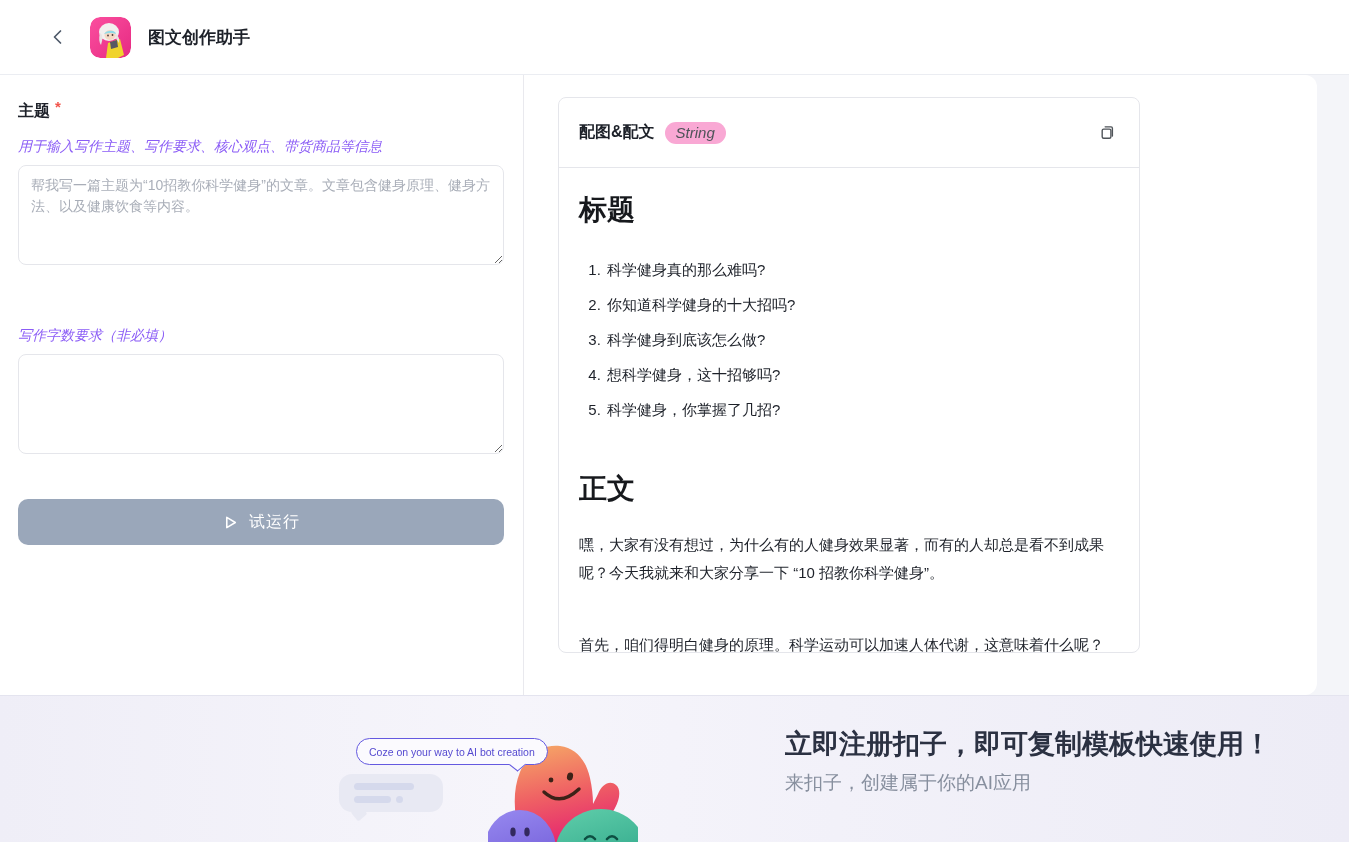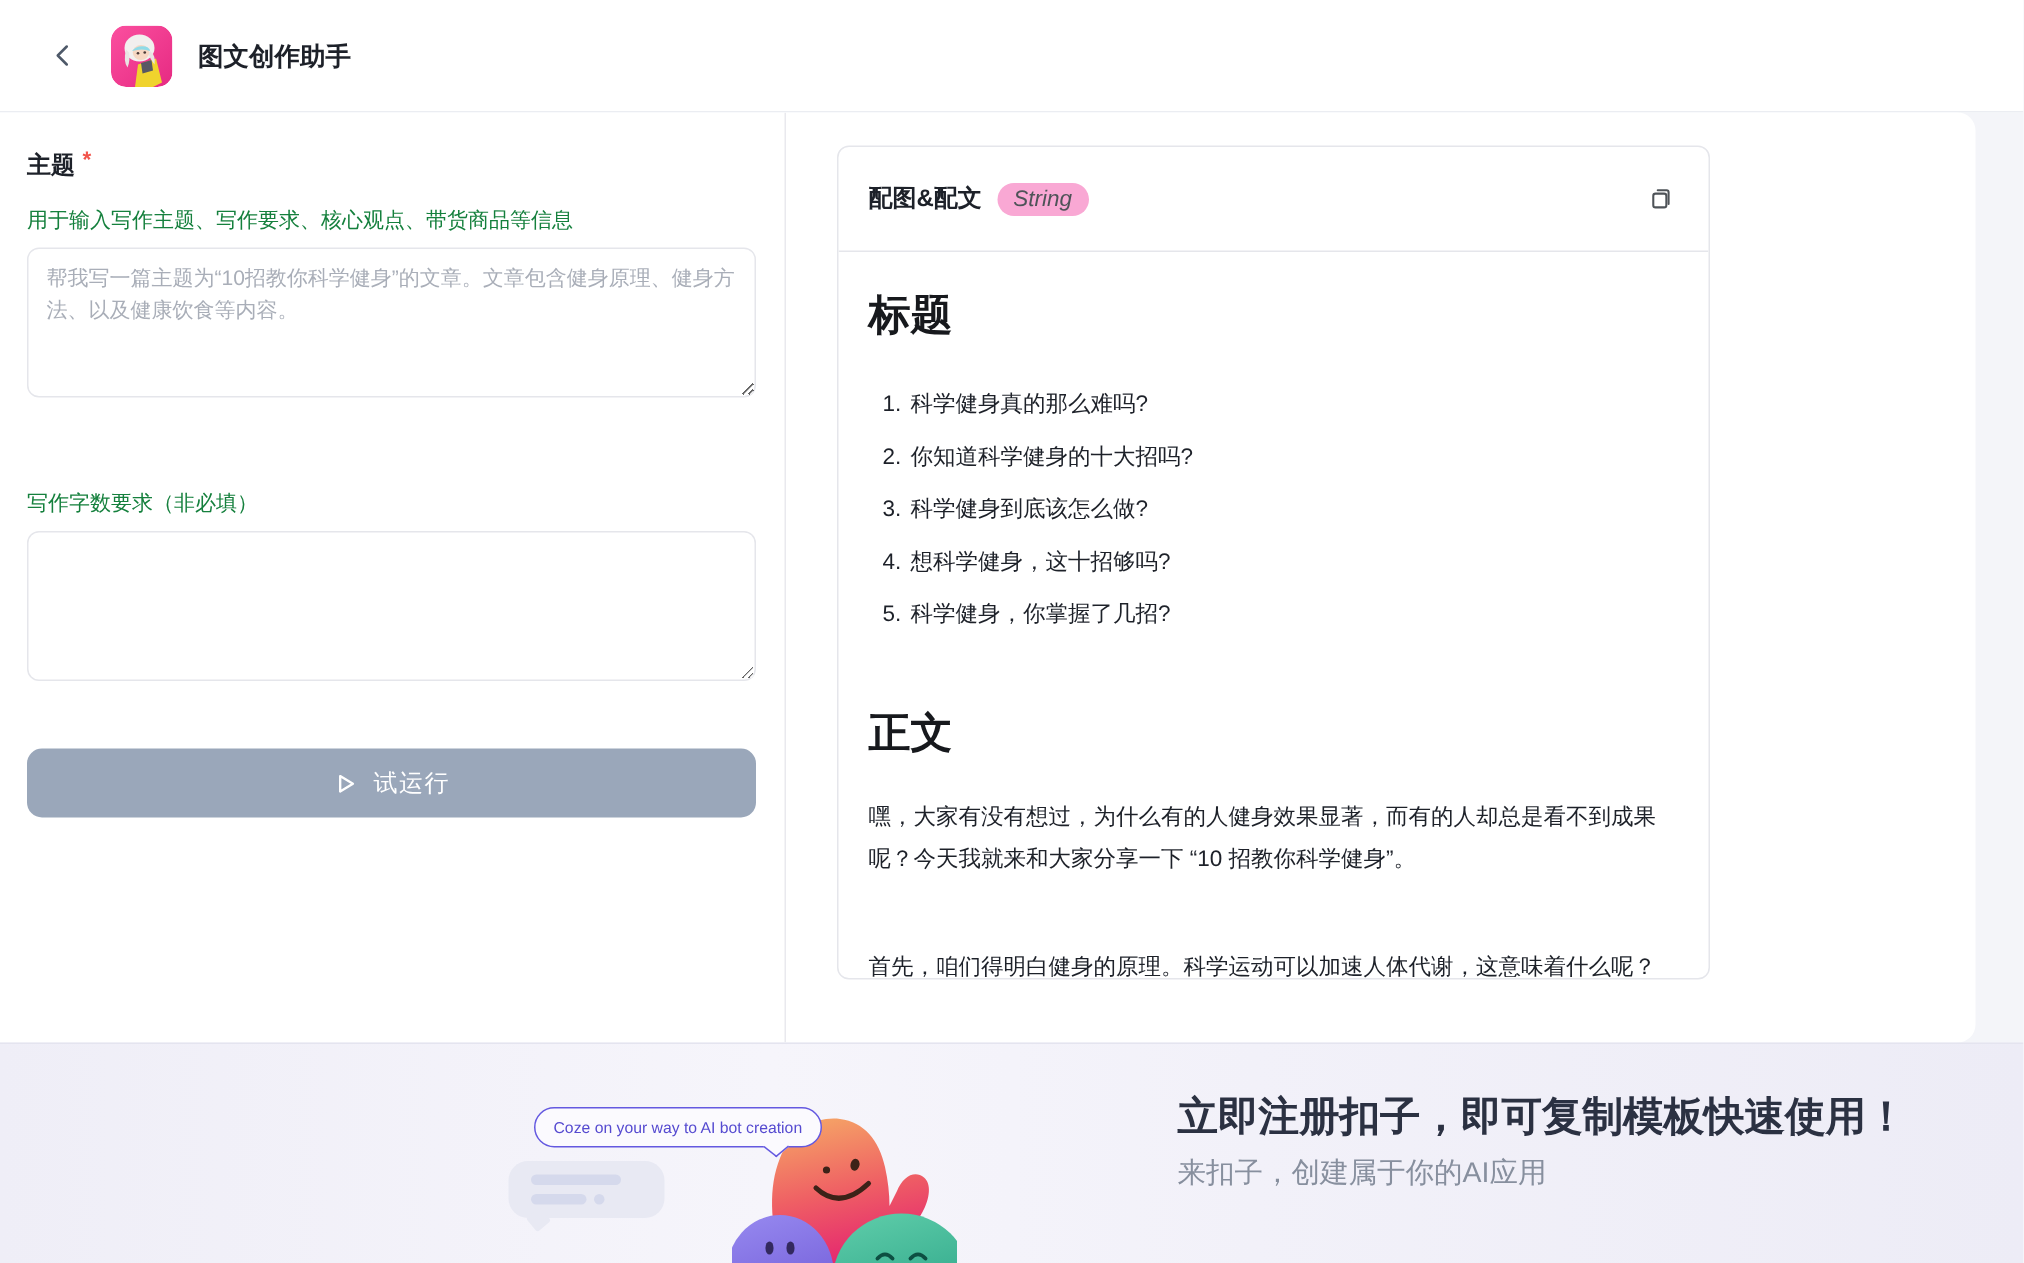--- a/index.html
+++ b/index.html
@@ -1,36 +1,36 @@
 <!DOCTYPE html>
 <html><head>
 <meta charset="utf-8">
 <style>
   * { margin:0; padding:0; box-sizing:border-box; }
   html,body { width:1349px; height:842px; overflow:hidden;
     font-family:"Liberation Sans","DejaVu Sans",sans-serif; color:#1d2129; background:#f4f5f9; }
 
   
   .app-header { height:75px; background:#fff; border-bottom:1px solid #ebedf2;
-    display:flex; align-items:center; padding-left:28px; }
+    display:flex; align-items:center; padding-left:44px; }
   .back-btn { width:28px; height:28px; border:none; background:transparent; cursor:pointer;
     display:flex; align-items:center; justify-content:center; }
   .avatar { width:41px; height:41px; border-radius:10px; margin-left:18px; overflow:hidden; flex:none; }
   .page-title { margin-left:17px; font-size:17px; font-weight:700; color:#1d2129; }
 
   
   .main-wrap { height:620px; background:#f4f5f9; }
   .panel { width:1317px; height:100%; background:#fff; border-radius:0 12px 12px 0; display:flex; overflow:hidden; }
 
   
   .left-panel { width:524px; flex:none; border-right:1px solid #e9e9ee; padding:26px 19px 0 18px; }
   .field-label-row { display:flex; align-items:flex-start; }
   .field-label { font-size:16px; font-weight:700; color:#1d2129; line-height:20px; }
   .req-mark { color:#f2544b; font-size:15px; font-weight:700; margin-left:5px; line-height:12px; }
-  .field-desc { margin-top:16px; font-size:14px; color:#15803d; line-height:18px; }
+  .field-desc { margin-top:16px; font-size:14px; color:#8b5cf6; line-height:18px;font-style:italic; }
   .ta { display:block; width:100%; margin-top:10px; height:100px; resize:vertical;
     border:1px solid #e5e6eb; border-radius:8px; padding:9px 12px; font-size:14px; line-height:21px;
     font-family:inherit; color:#1d2129; outline:none; background:#fff; }
   .ta::placeholder { color:#a9aeb8; }
   .gap1 { height:45px; }
   .run-btn { margin-top:45px; width:100%; height:46px; border:none; border-radius:10px;
     background:#9aa7ba; color:#fff; font-size:16px; font-weight:400; letter-spacing:1px;
     display:flex; align-items:center; justify-content:center; gap:10px; cursor:not-allowed;
     font-family:inherit; }
 

